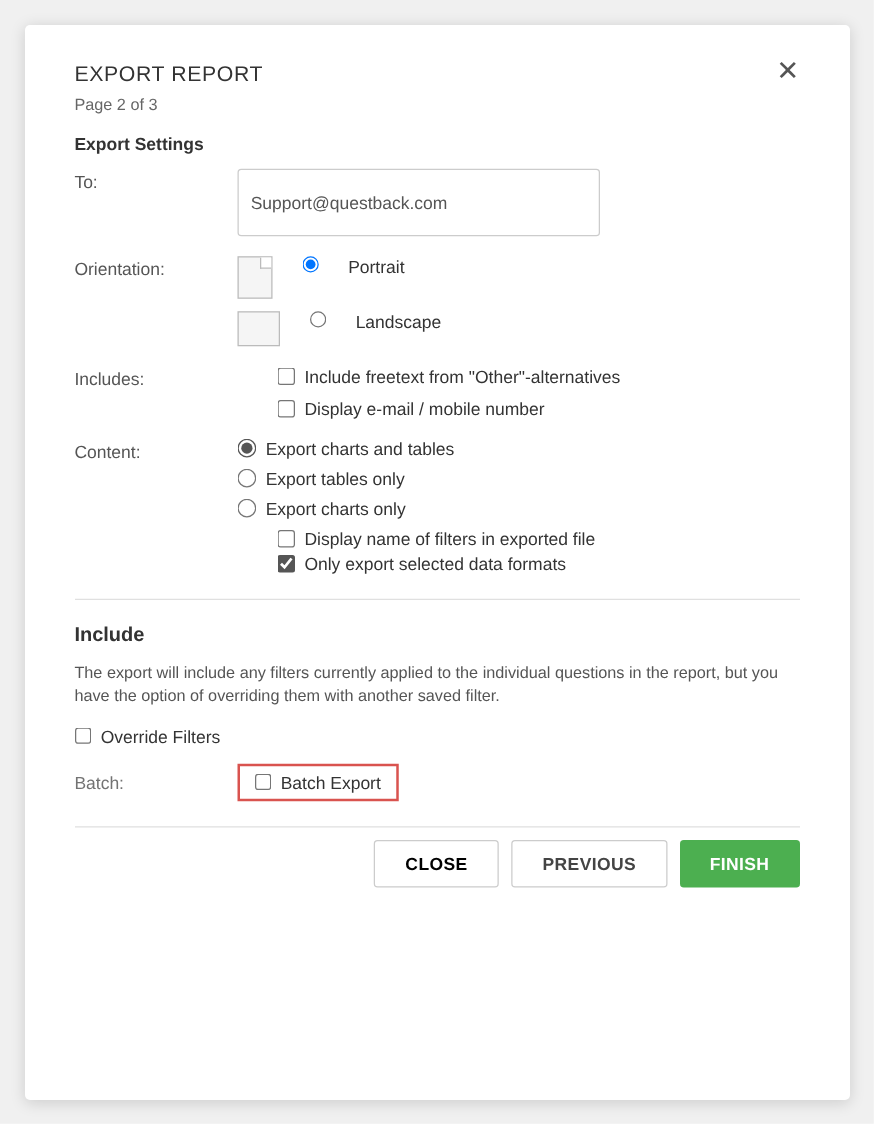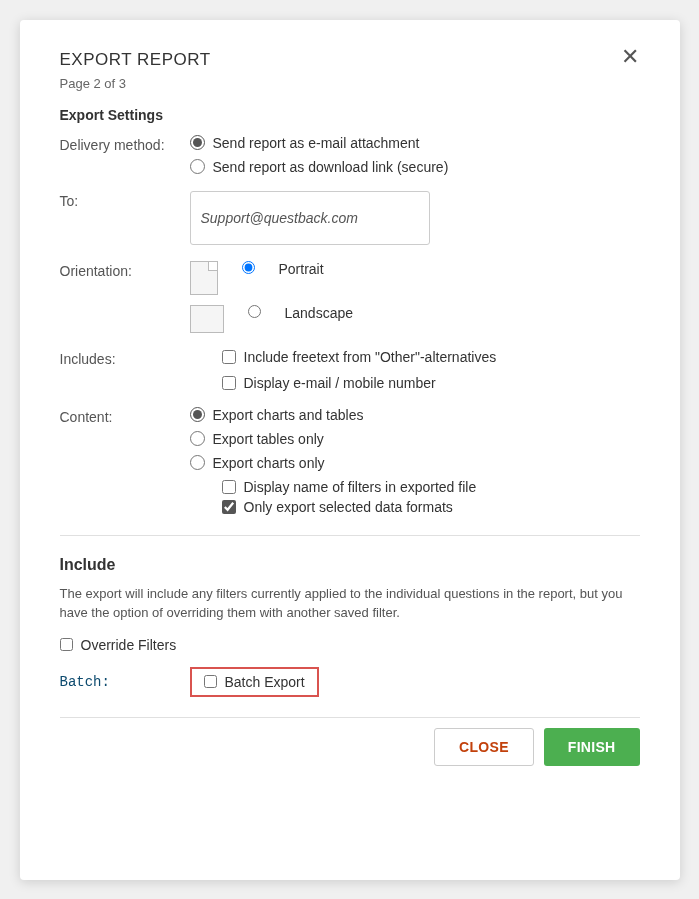--- a/index.html
+++ b/index.html
@@ -85,24 +85,23 @@
     .radio-item input[type="radio"] {
       accent-color: #555;
       width: 15px;
       height: 15px;
     }
     .text-input {
       border: 1px solid #ccc;
       border-radius: 3px;
       padding: 18px 10px;
       font-size: 14px;
-      width: 240px;
+      width: 290px;
       color: #555;
       outline: none;
-      font-style: italic;
     }
     .orientation-group {
       display: flex;
       flex-direction: column;
       gap: 10px;
     }
     .orientation-item {
       display: flex;
       align-items: flex-start;
       gap: 24px;
@@ -182,22 +181,21 @@
     .batch-row {
       display: flex;
       align-items: center;
       gap: 0;
       margin-bottom: 20px;
     }
     .batch-label {
       width: 130px;
       min-width: 130px;
       font-size: 14px;
-      color: #0c4a6e;
-      font-family: Liberation Mono, monospace;
+      color: #737373;
     }
     .batch-export-box {
       display: flex;
       align-items: center;
       gap: 8px;
       border: 2px solid #d9534f;
       padding: 5px 12px;
       font-size: 14px;
       color: #333;
     }
@@ -214,21 +212,21 @@
       font-size: 14px;
       font-weight: 600;
       border-radius: 3px;
       cursor: pointer;
       border: none;
       letter-spacing: 0.3px;
     }
     .btn-close {
       background: #fff;
       border: 1px solid #ccc;
-      color: #c2410c;
+      color: #000000;
     }
     .btn-previous {
       background: #fff;
       border: 1px solid #ccc;
       color: #444;
     }
     .btn-finish {
       background: #4caf50;
       color: #fff;
       border: none;
@@ -252,35 +250,20 @@
 
 <div class="modal">
   <div class="modal-header">
     <span class="modal-title">EXPORT REPORT</span>
     <button class="close-btn">✕</button>
   </div>
   <div class="page-indicator">Page 2 of 3</div>
 
   <div class="section-title">Export Settings</div>
 
-  <div class="form-row">
-    <div class="form-label">Delivery method:</div>
-    <div class="form-content">
-      <div class="radio-group">
-        <label class="radio-item">
-          <input type="radio" name="delivery" checked="" style="">
-          <span>Send report as e-mail attachment</span>
-        </label>
-        <label class="radio-item">
-          <input type="radio" name="delivery" style="">
-          <span>Send report as download link (secure)</span>
-        </label>
-      </div>
-    </div>
-  </div>
 
   <div class="form-row">
     <div class="form-label">To:</div>
     <div class="form-content">
       <input type="text" class="text-input" value="Support@questback.com" style="">
     </div>
   </div>
 
   <div class="form-row">
     <div class="form-label">Orientation:</div>
@@ -359,15 +342,16 @@
   <div class="batch-row">
     <div class="batch-label">Batch:</div>
     <div class="batch-export-box">
       <input type="checkbox" style="">
       <span>Batch Export</span>
     </div>
   </div>
 
   <div class="footer-buttons">
     <button class="btn btn-close">CLOSE</button>
+    <button class="btn btn-previous">PREVIOUS</button>
     <button class="btn btn-finish">FINISH</button>
   </div>
 </div>
 
 </body></html>

